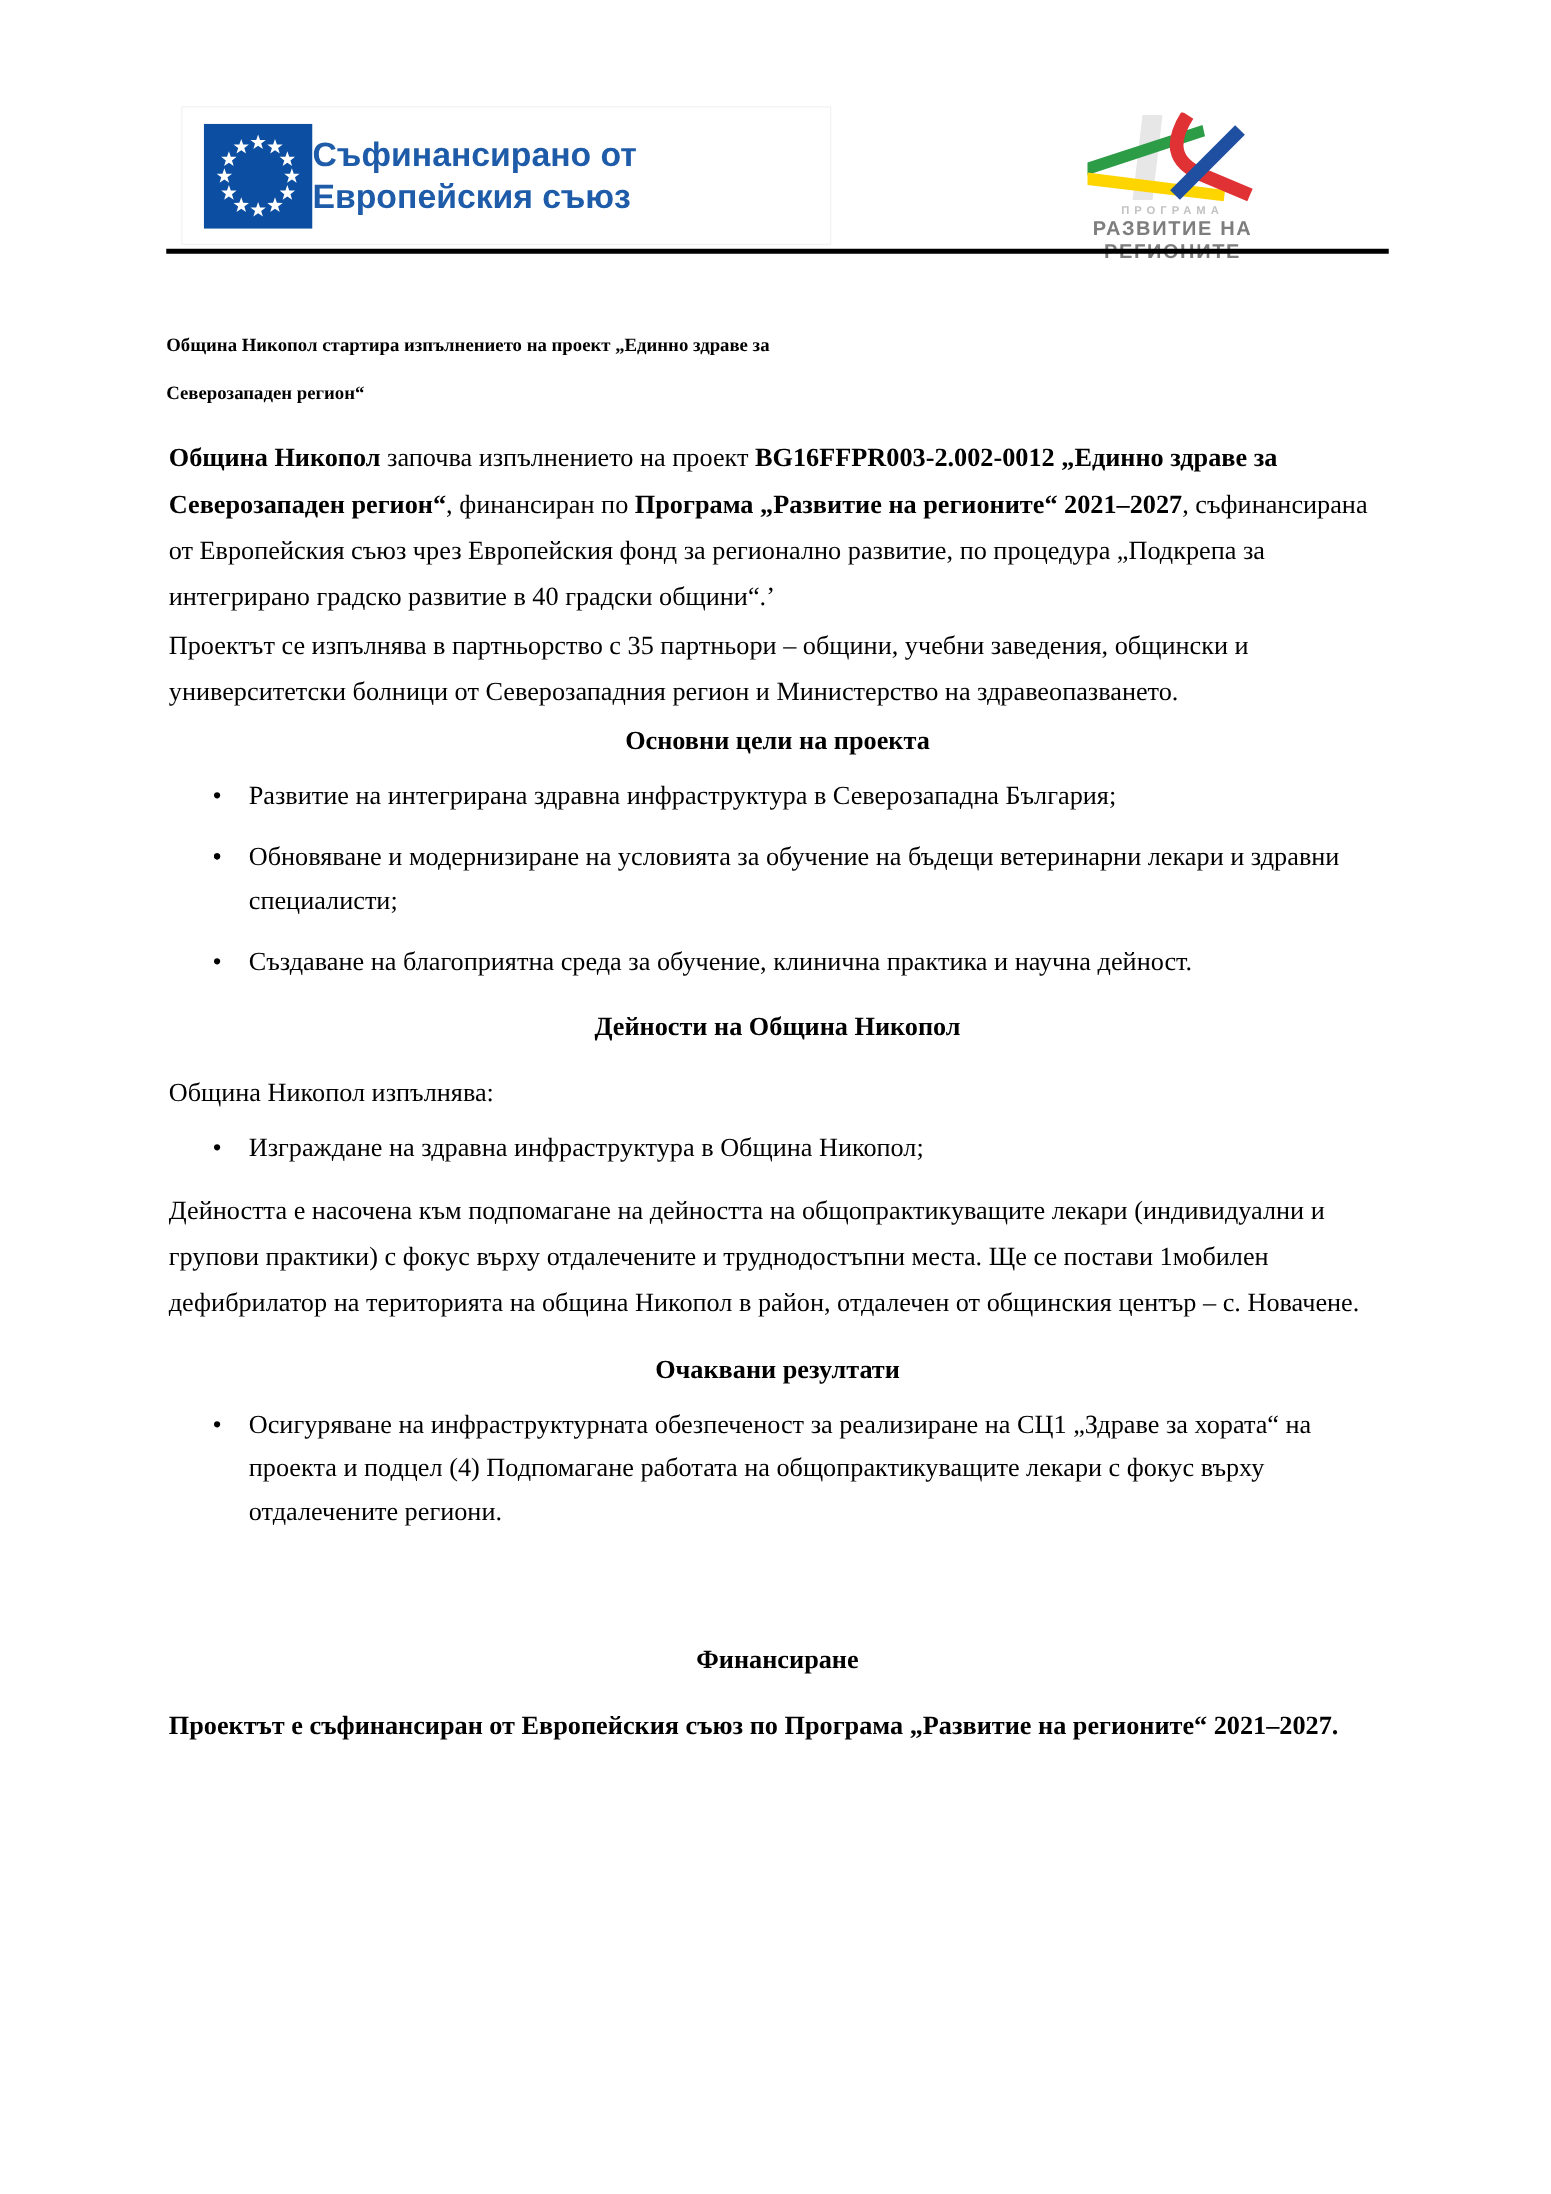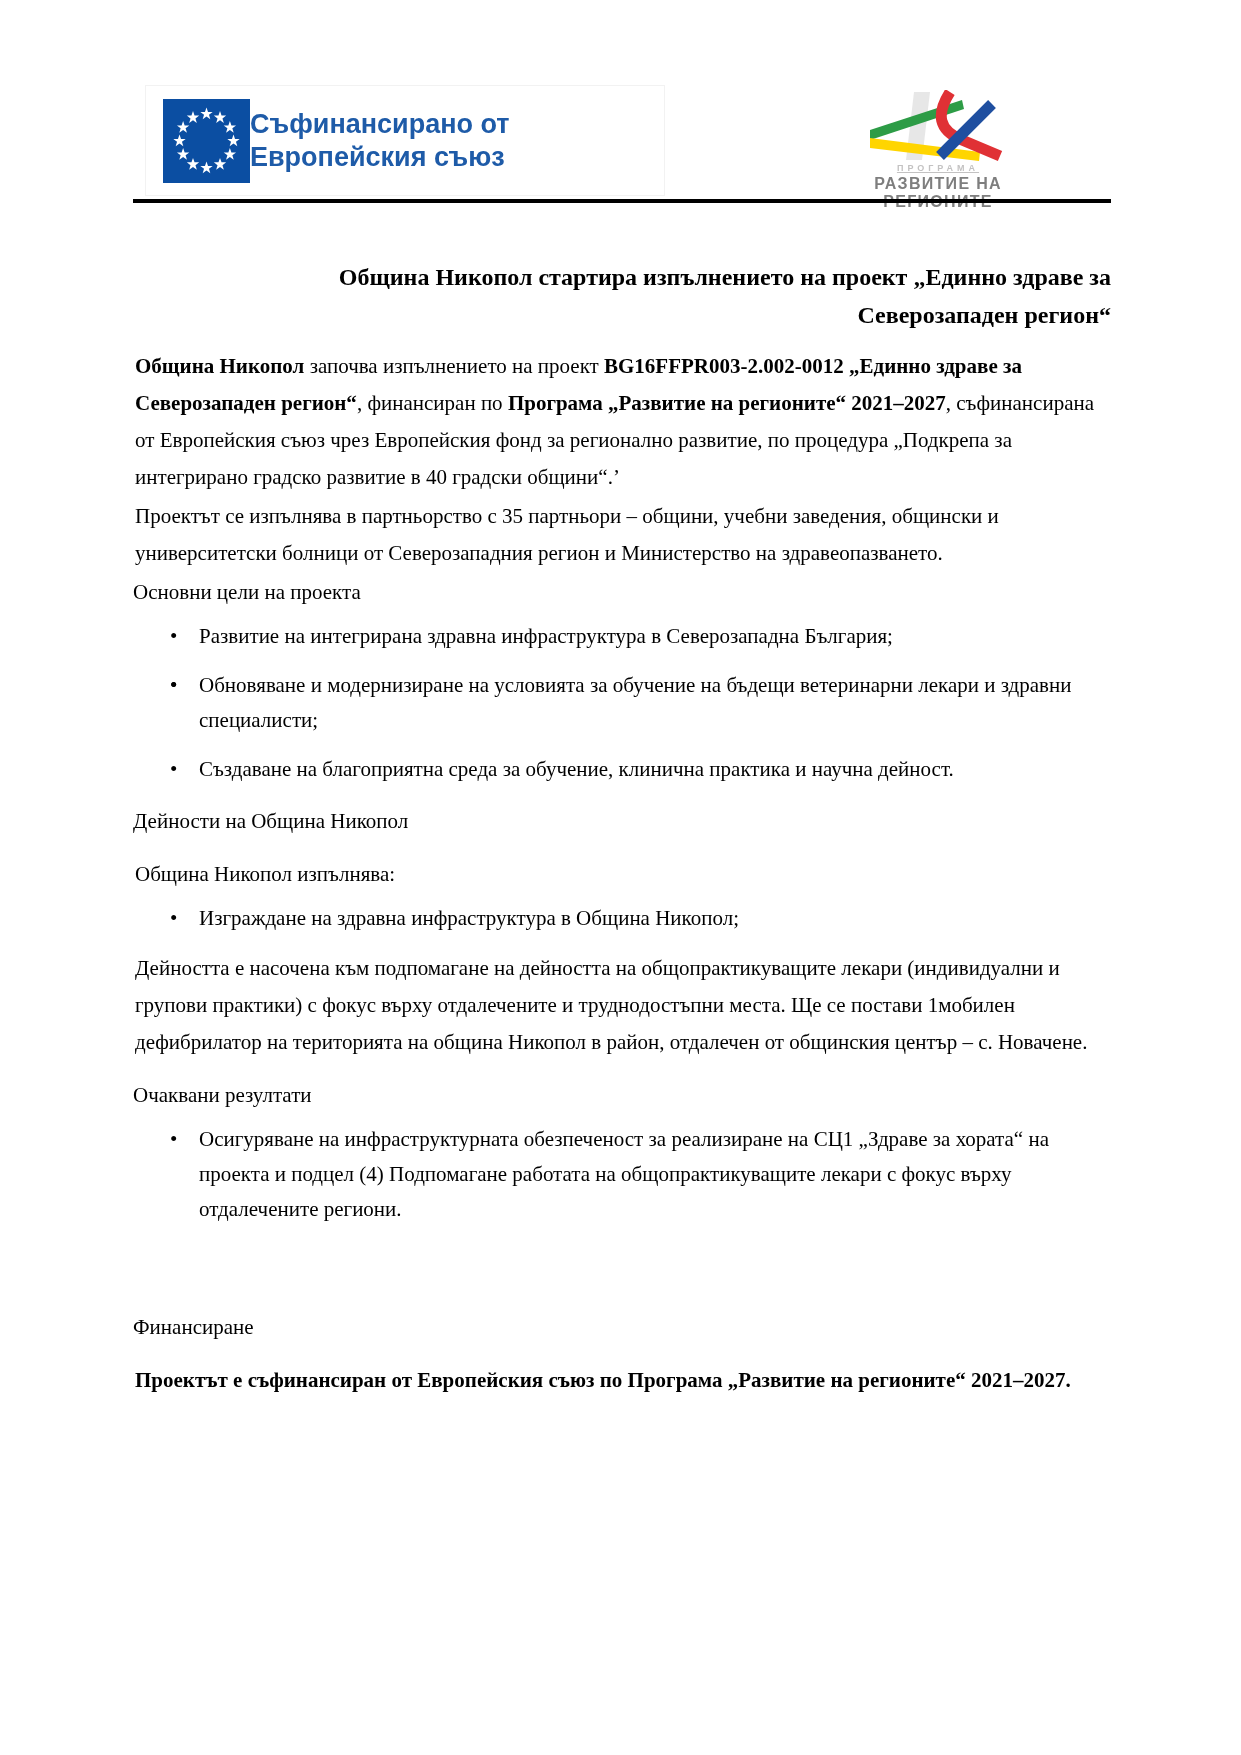--- a/index.html
+++ b/index.html
@@ -18,28 +18,28 @@
   .eu-flag svg{display:block;}
   .eu-text{
     font-family:"Liberation Sans","DejaVu Sans",sans-serif;
     font-weight:bold;color:#1e5ba8;font-size:27px;line-height:33px;
   }
   .program-block{
     position:absolute;left:838px;top:90px;width:200px;text-align:center;
     font-family:"Liberation Sans","DejaVu Sans",sans-serif;
   }
   .program-block svg{display:block;margin:0 auto;}
-  .program-label{font-size:9px;letter-spacing:4px;color:#c3c2c2;font-weight:bold;margin-top:1px;text-decoration:underline;}
+  .program-label{font-size:9px;letter-spacing:4px;color:#c3c2c2;font-weight:bold;margin-top:1px;}
   .program-name{font-size:16px;letter-spacing:1.3px;color:#7e7e7e;font-weight:bold;margin-top:2px;}
   .rule{position:absolute;left:133px;top:199px;width:978px;height:4px;background:#000;}
   
   .content{position:absolute;left:133px;top:258px;width:978px;font-size:21px;line-height:37px;}
-  h1{font-size:24px;line-height:38px;font-weight:bold;text-align:right;margin:0 0 14px 0;}
+  h1{font-size:15px;line-height:38px;font-weight:bold;text-align:left;margin:0 0 14px 0;}
   p{margin:2px;}
-  .bold-head{font-weight:normal;margin:0;}
+  .bold-head{font-weight:bold;margin:0;text-align:center;}
   ul{list-style:none;margin:8px 0 0 0;padding:0;}
   li{position:relative;padding-left:66px;margin-bottom:14px;line-height:35px;}
   .bullet{position:absolute;left:37px;top:0;}
   .mt{margin-top:16px;}
   .gap-top{margin-top:82px;}
   .fin-statement{margin-top:16px;font-weight:bold;}
   .total-p{margin-top:34px;}
   .amount{font-weight:bold;margin-left:10px;}
   b{font-weight:bold;}
 </style>

